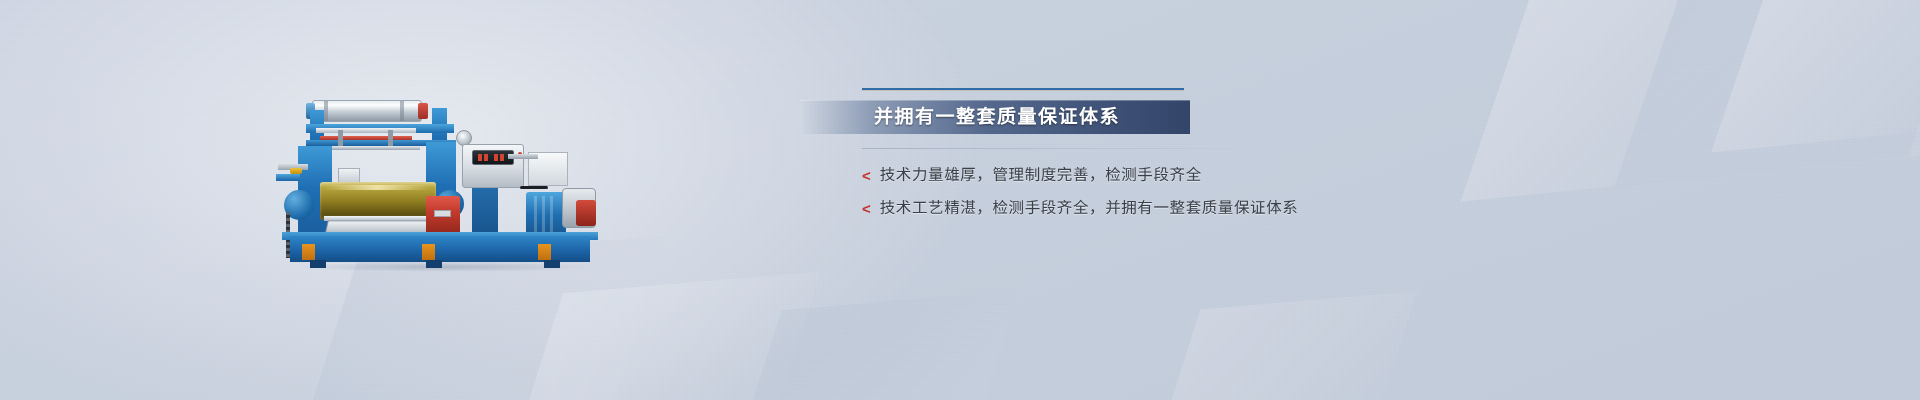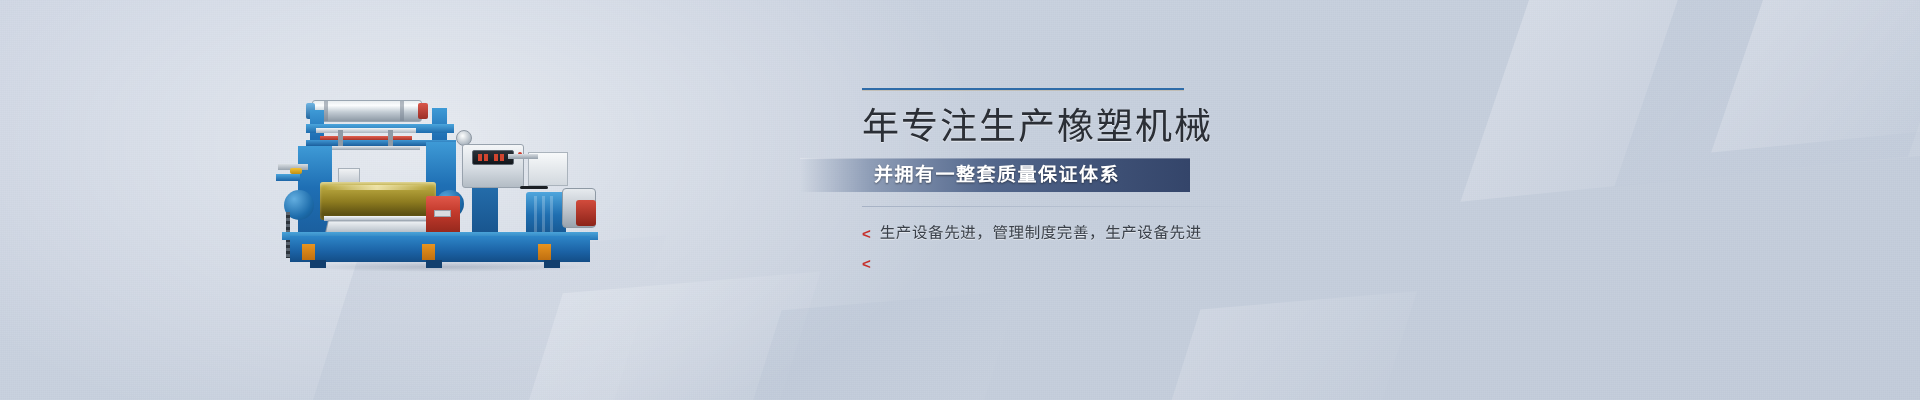--- a/index.html
+++ b/index.html
@@ -257,33 +257,33 @@
     <div class="ft-orange fo3"></div>
     <div class="foot foot1"></div>
     <div class="foot foot2"></div>
     <div class="foot foot3"></div>
   </div>
 
   <div id="copy">
 
     <div class="rule-top"></div>
 
-    <div class="headline">年专注生产橡塑机械</div>
 
     <div class="subbar">
       <div class="subbar-line"></div>
       <div class="subbar-txt">并拥有一整套质量保证体系</div>
     </div>
 
     <div class="divider"></div>
 
     <div class="bullets">
       <div class="bullet">
         <span class="bullet-mark">&lt;</span>
-        <span class="bullet-txt">生产设备先进，管理制度完善，生产设备先进</span>
+        <span class="bullet-txt">技术力量雄厚，管理制度完善，检测手段齐全</span>
       </div>
       <div class="bullet">
         <span class="bullet-mark">&lt;</span>
+        <span class="bullet-txt">技术工艺精湛，检测手段齐全，并拥有一整套质量保证体系</span>
       </div>
     </div>
 
   </div>
 </div>
 
 </body></html>

